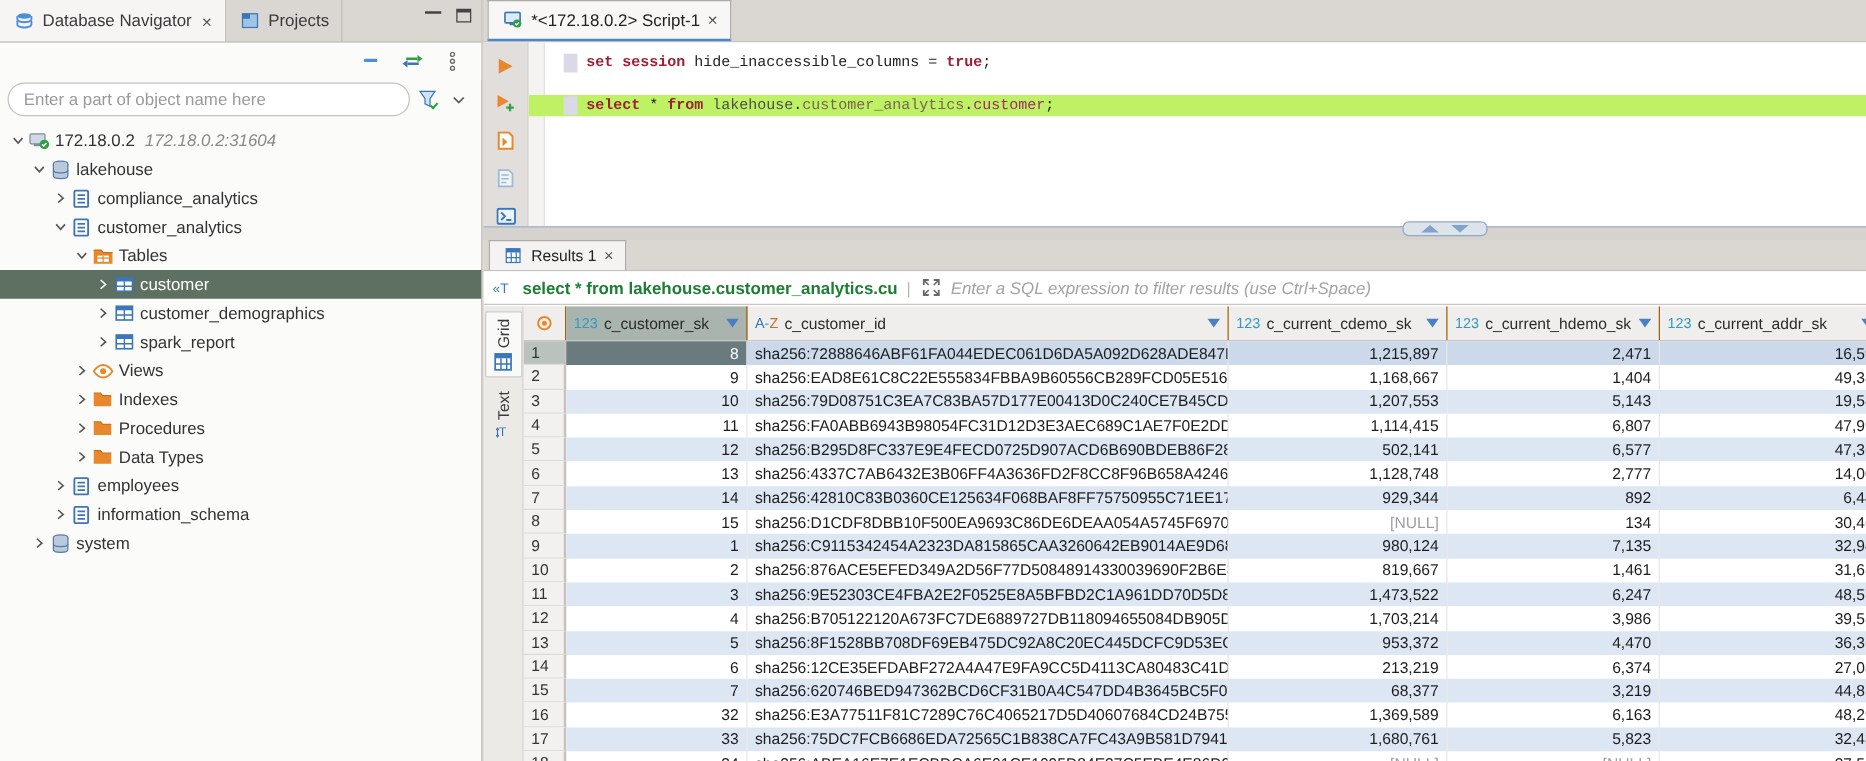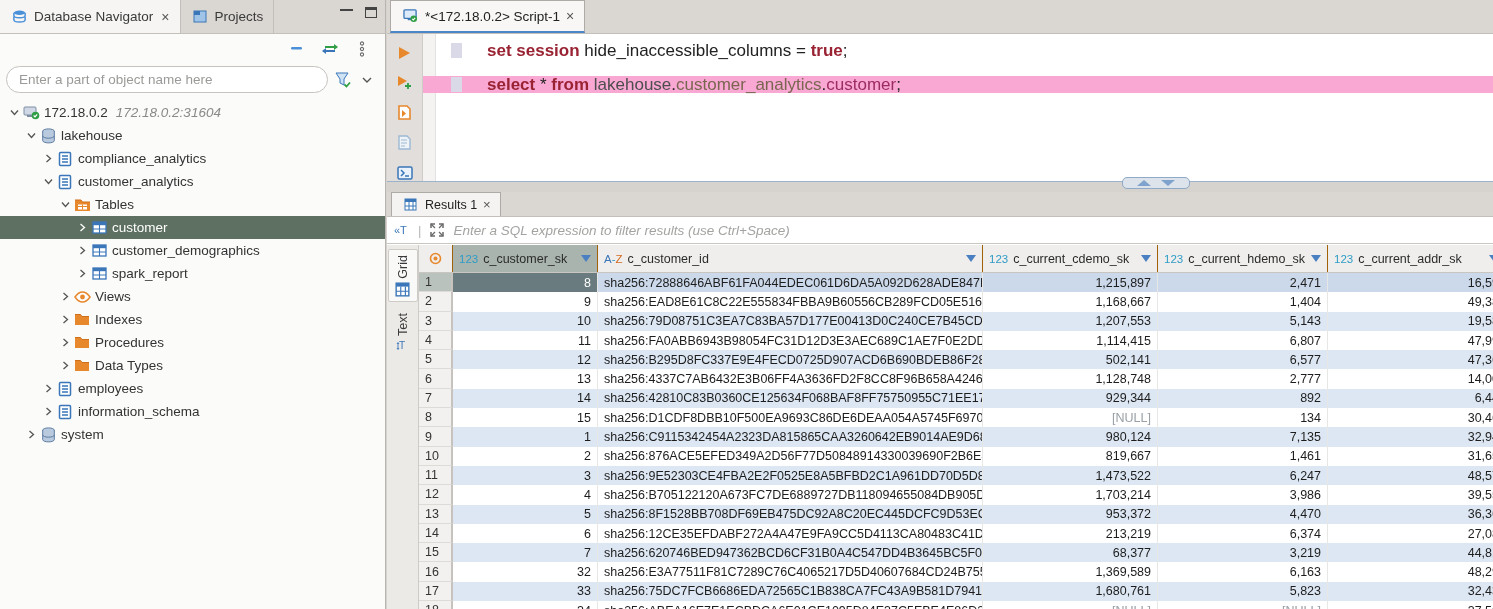--- a/index.html
+++ b/index.html
@@ -52,23 +52,23 @@
 
   .editor-body { position:absolute; top:34px; left:0; right:0; height:147px; background:#fff; display:flex; }
   .editor-toolbar { width:36px; background:#e2dedb; border-right:1px solid #cfcbc7;
                     display:flex; flex-direction:column; align-items:center; padding-top:10px; gap:13px; }
   .ed-btn { width:22px; height:20px; display:flex; align-items:center; justify-content:center; cursor:pointer; }
 
   .editor-canvas { position:relative; flex:1; background:#fff; padding-top:8px; overflow:hidden; }
   .ruler { position:absolute; left:0; top:0; bottom:0; width:13px; background:#f4f3f1;
            border-right:1px solid #e4e2e0; }
   .code-line { position:relative; height:17px; line-height:17px;
-               font-family:Liberation Sans, sans-serif; font-size:17px; padding-left:64px;
+               font-family:Liberation Mono, monospace; font-size:12px; padding-left:46px;
                white-space:pre; }
-  .code-line.hl { background:#f9a8d4; }
+  .code-line.hl { background:#bef264; }
   .stmt-mark { position:absolute; left:28px; top:1px; width:11px; height:15px; background:#d9d9e8; }
   .tok-kw  { color:#992233; font-weight:bold; }
   .tok-pl  { color:#222; }
   .tok-sch { color:#4d4d4d; }
   .tok-sch2{ color:#7a6650; }
   .tok-tbl { color:#9c2d63; }
 
   .sash { position:absolute; top:181px; left:0; right:0; height:11px; background:#d6d2ce;
           border-top:1px solid #9db3cc; }
   .sash-pill { position:absolute; left:735px; top:-5px; width:68px; height:12px;
@@ -502,20 +502,21 @@
           <span class="close">×</span>
         </div>
       </div>
 
       <div class="filter-bar">
         <span class="tb-ico">
           <svg width="16" height="14" viewBox="0 0 16 14">
               <text x="0" y="11" font-size="11" fill="#3a76b8" font-family="Liberation Sans,sans-serif">«T</text>
             </svg>
         </span>
+        <span class="filter-query">select * from lakehouse.customer_analytics.cu</span>
         <span class="filter-sep">|</span>
         <span class="tb-ico">
           <svg width="14" height="14" viewBox="0 0 14 14">
               <path d="M1 5V1h4M9 1h4v4M13 9v4H9M5 13H1V9" fill="none" stroke="#6a6a6a" stroke-width="1.5"></path>
               <path d="M1 1l4 4M13 1L9 5M13 13L9 9M1 13l4-4" stroke="#6a6a6a" stroke-width="1.3"></path>
             </svg>
         </span>
         <span class="filter-placeholder">Enter a SQL expression to filter results (use Ctrl+Space)</span>
       </div>
 

